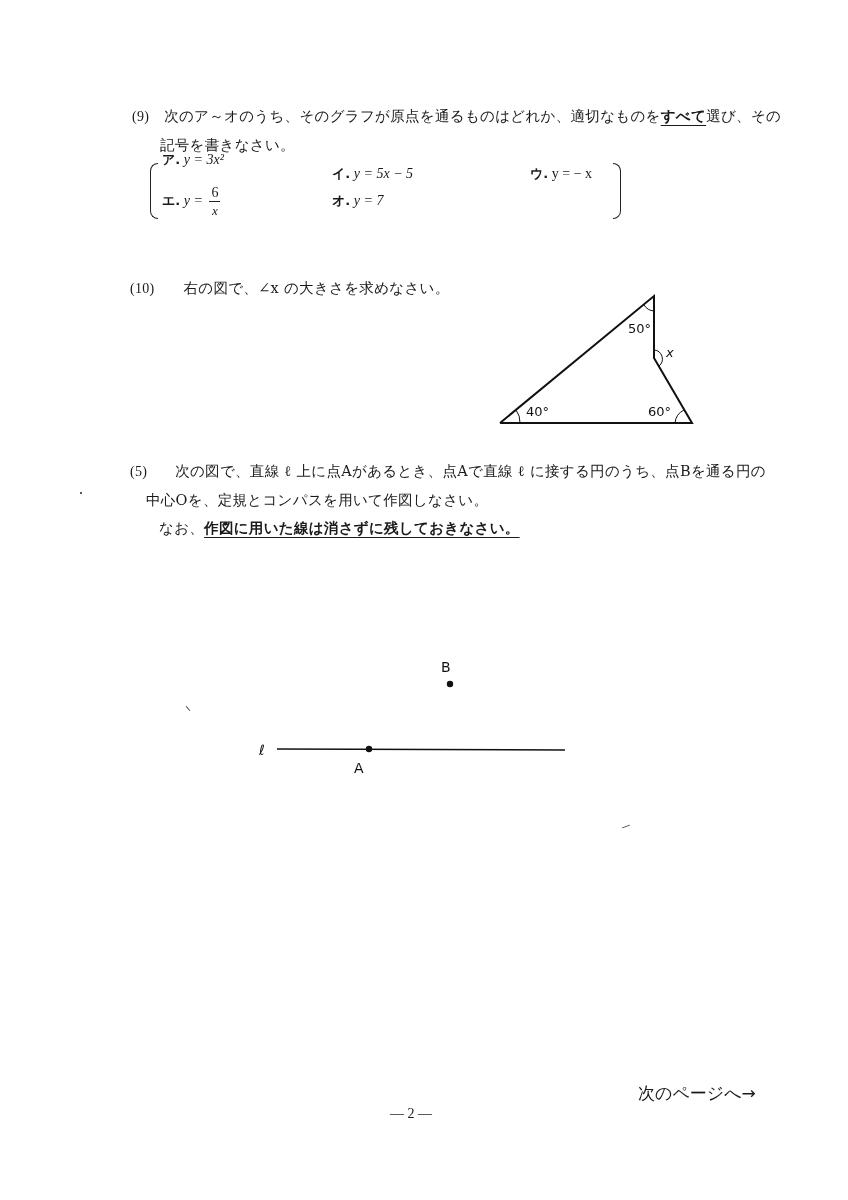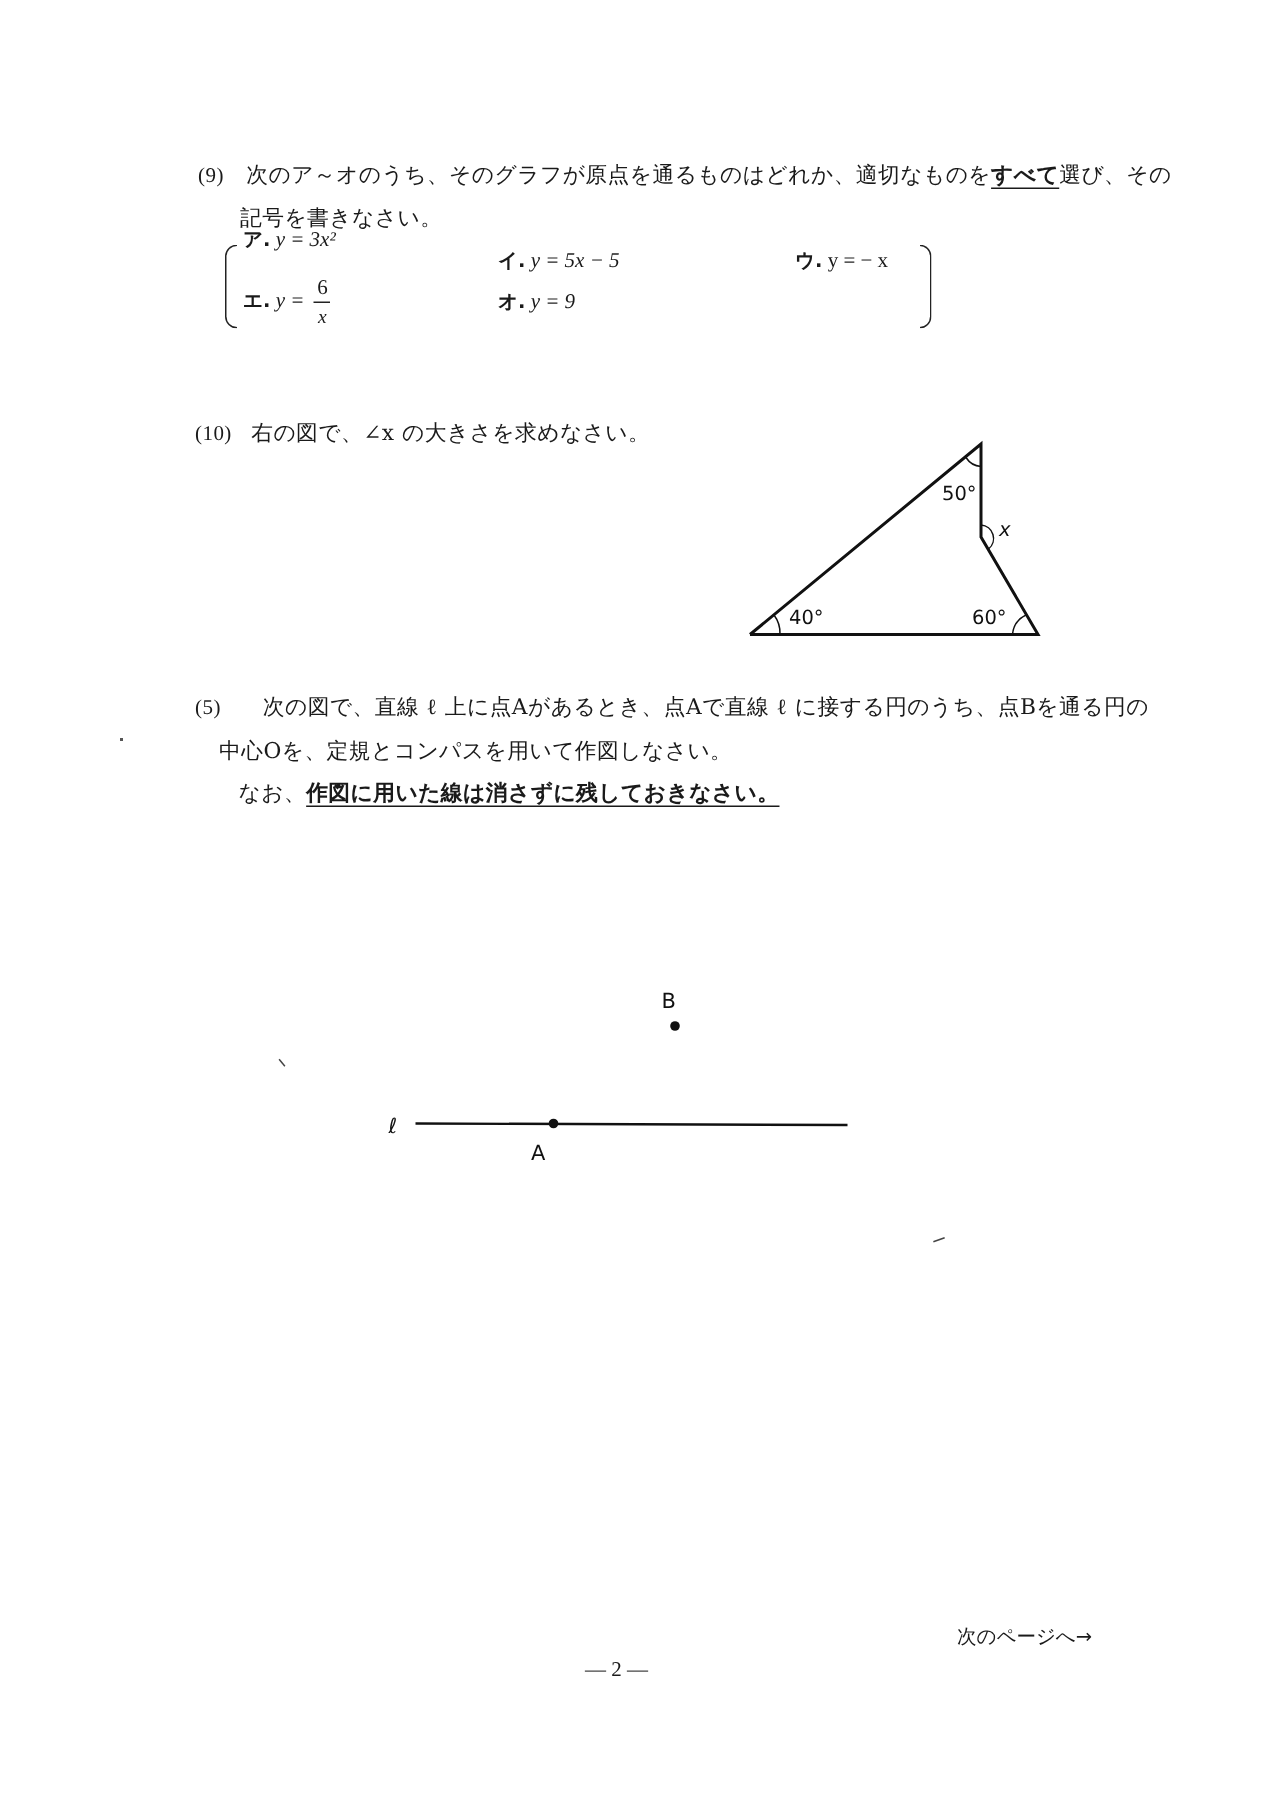--- a/index.html
+++ b/index.html
@@ -46,26 +46,26 @@
 <div class="abs math" style="left:162px; top:186px;">
   <span class="choice-label">エ.</span>
   <span style="font-style:italic;">y =</span>
   <span class="frac">
     <span class="n">6</span>
     <span class="d">x</span>
   </span>
 </div>
 <div class="abs math" style="left:332px; top:192px;">
   <span class="choice-label">オ.</span>
-  <span style="font-style:italic;">y = 9</span>
+  <span style="font-style:italic;">y = 7</span>
 </div>
 
 <div class="abs q" style="left:130px; top:279px;">
   <span class="num">(10)</span>
-  <span style="margin-left:8px;">右の図で、∠x の大きさを求めなさい。</span>
+  <span style="margin-left:24px;">右の図で、∠x の大きさを求めなさい。</span>
 </div>
 
 <svg class="abs" style="left:490px; top:285px;" width="220" height="150" viewBox="490 285 220 150">
   <polyline points="500,423 654,296 654,358 692,423 500,423" fill="none" stroke="#111" stroke-width="2" stroke-linejoin="miter"></polyline>
 
   <path d="M 644,305 A 13 13 0 0 0 654,311" fill="none" stroke="#111" stroke-width="1"></path>
   <path d="M 654,350 A 9 9 0 0 1 659,366" fill="none" stroke="#111" stroke-width="1"></path>
   <path d="M 516,410 A 20 20 0 0 1 520,423" fill="none" stroke="#111" stroke-width="1"></path>
   <path d="M 675,423 A 16 16 0 0 1 684,410" fill="none" stroke="#111" stroke-width="1"></path>
   <text x="628" y="333" font-size="13" fill="#111">50°</text>
@@ -85,18 +85,18 @@
 
 <svg class="abs" style="left:240px; top:650px;" width="340" height="140" viewBox="240 650 340 140">
   <line x1="277" y1="749" x2="565" y2="750" stroke="#111" stroke-width="1.6"></line>
   <circle cx="369" cy="749" r="3.2" fill="#111"></circle>
   <circle cx="450" cy="684" r="3.2" fill="#111"></circle>
   <text x="259" y="755" font-size="14" font-style="italic" font-family="Liberation Serif, serif" fill="#111">ℓ</text>
   <text x="354" y="773" font-size="14" font-family="Liberation Serif, serif" fill="#111">A</text>
   <text x="441" y="672" font-size="14" font-family="Liberation Serif, serif" fill="#111">B</text>
 </svg>
 
-<div class="abs" style="left:638px; top:1082px; font-size:13px; font-family:'DejaVu Sans', sans-serif;">次のページへ→</div>
+<div class="abs" style="left:638px; top:1082px; font-size:17px; font-family:'DejaVu Sans', sans-serif;">次のページへ→</div>
 <div class="abs" style="left:390px; top:1106px; font-size:14px; font-family:'Liberation Serif', serif;">— 2 —</div>
 
 <div class="abs" style="left:185px; top:708px; width:6px; height:1px; background:#444; transform:rotate(50deg);"></div>
 <div class="abs" style="left:622px; top:826px; width:8px; height:1px; background:#444; transform:rotate(-20deg);"></div>
 <div class="abs" style="left:80px; top:492px; width:2px; height:2px; background:#555;"></div>
 
 </body></html>

